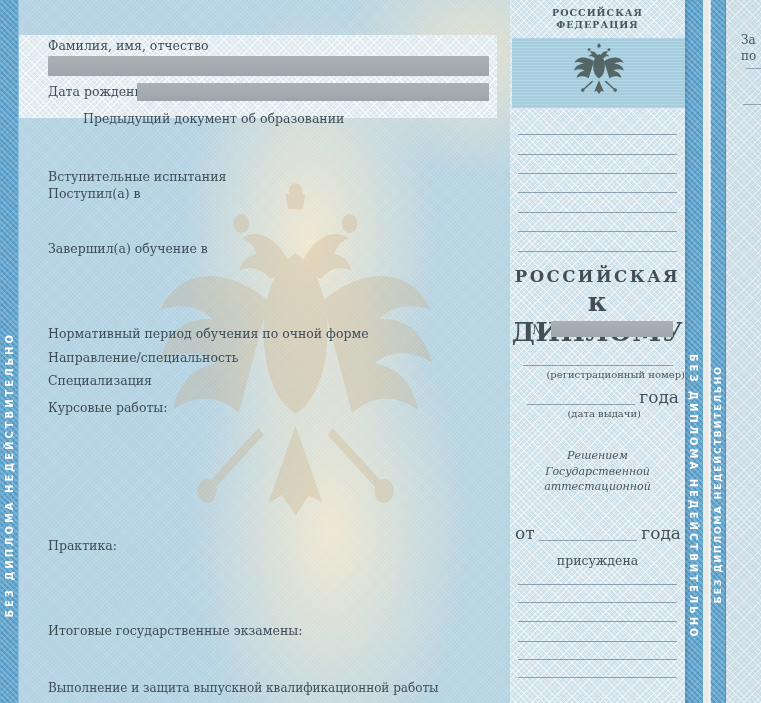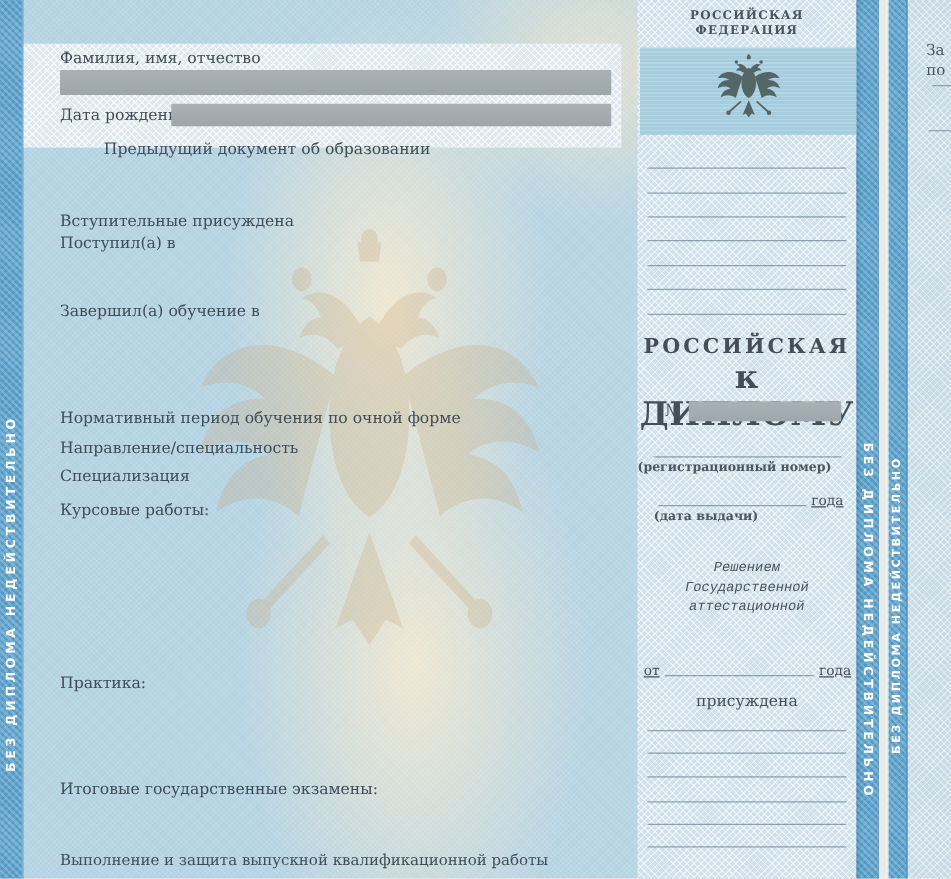--- a/index.html
+++ b/index.html
@@ -85,25 +85,25 @@
   }
   .arms{width:54px;height:60px;color:#4e5d5c;opacity:.92;}
   .rule{position:absolute;border-bottom:1px solid rgba(86,112,130,.60);height:0;}
   .title1{position:absolute;left:0;right:0;top:267px;text-align:center;
           font-size:16.5px;font-weight:600;letter-spacing:2.5px;color:#434e57;}
   .title2{position:absolute;left:0;right:0;top:287px;text-align:center;
           font-size:26px;font-weight:600;letter-spacing:.5px;color:#434e57;}
   .numrow{position:absolute;left:22px;right:12px;top:320px;height:18px;display:flex;align-items:center;gap:6px;}
   .numrow .nsign{font-size:13.5px;color:#4a555e;}
   .numrow .redact2{flex:1;height:16px;background:linear-gradient(180deg,#a9b1b5,#9ea7ac);border-radius:1px;}
-  .caption{position:absolute;text-align:left;font-size:10px;color:#4a555e;font-weight:bold;}
-  .flexrow{position:absolute;display:flex;align-items:flex-end;font-size:11px;color:#44505a;text-decoration:underline;}
+  .caption{position:absolute;text-align:right;font-size:10px;color:#4a555e;}
+  .flexrow{position:absolute;display:flex;align-items:flex-end;font-size:17px;color:#44505a;}
   .fill{flex:1;border-bottom:1px solid rgba(86,112,130,.60);margin:0 4px 2px 4px;height:12px;}
   .decision{position:absolute;left:0;right:0;top:448px;text-align:center;
-            font-style:italic;font-size:11px;line-height:15.5px;color:#4b555e;font-family:Liberation Mono, monospace;}
+            font-style:italic;font-size:11px;line-height:15.5px;color:#4b555e;}
   .awarded{position:absolute;left:0;right:0;top:553px;text-align:center;font-size:12.5px;color:#44505a;}
 
   
   .page2{
     position:absolute;left:709px;top:0;width:52px;height:703px;
     background:
       repeating-linear-gradient(45deg, rgba(255,255,255,.40) 0 1px, rgba(255,255,255,0) 1px 4px),
       repeating-linear-gradient(-45deg, rgba(255,255,255,.40) 0 1px, rgba(255,255,255,0) 1px 4px),
       #c9dce6;
     border-left:1px solid #f6f7f6;
@@ -164,21 +164,21 @@
     </div>
 
     <div class="band">
       <div class="lbl" style="left:29px;top:3px;">Фамилия, имя, отчество</div>
       <div class="redact" style="left:29px;top:21px;width:441px;height:20px;"></div>
       <div class="lbl" style="left:29px;top:49px;">Дата рождения</div>
       <div class="redact" style="left:118px;top:48px;width:352px;height:18px;"></div>
     </div>
 
     <div class="fld" style="left:48px;top:111px;margin-left:35px;">Предыдущий документ об образовании</div>
-    <div class="fld" style="left:48px;top:169px;">Вступительные присуждена</div>
+    <div class="fld" style="left:48px;top:169px;">Вступительные испытания</div>
     <div class="fld" style="left:48px;top:186px;">Поступил(а) в</div>
     <div class="fld" style="left:48px;top:241px;">Завершил(а) обучение в</div>
     <div class="fld" style="left:48px;top:326px;">Нормативный период обучения по очной форме</div>
     <div class="fld" style="left:48px;top:350px;">Направление/специальность</div>
     <div class="fld" style="left:48px;top:373px;text-align:right;">Специализация</div>
     <div class="fld" style="left:48px;top:400px;">Курсовые работы:</div>
     <div class="fld" style="left:48px;top:538px;">Практика:</div>
     <div class="fld" style="left:48px;top:623px;">Итоговые государственные экзамены:</div>
     <div class="fld" style="left:48px;top:681px;font-size:12px;">Выполнение и защита выпускной квалификационной работы</div>
 

